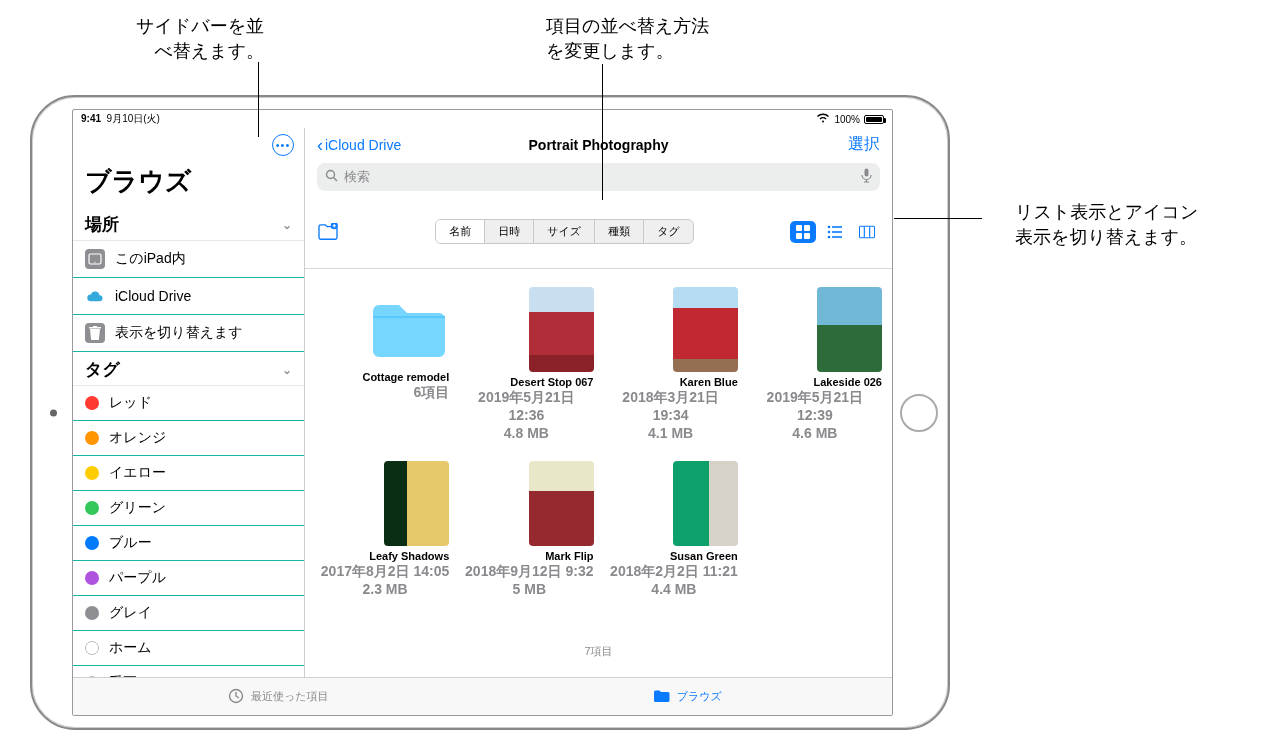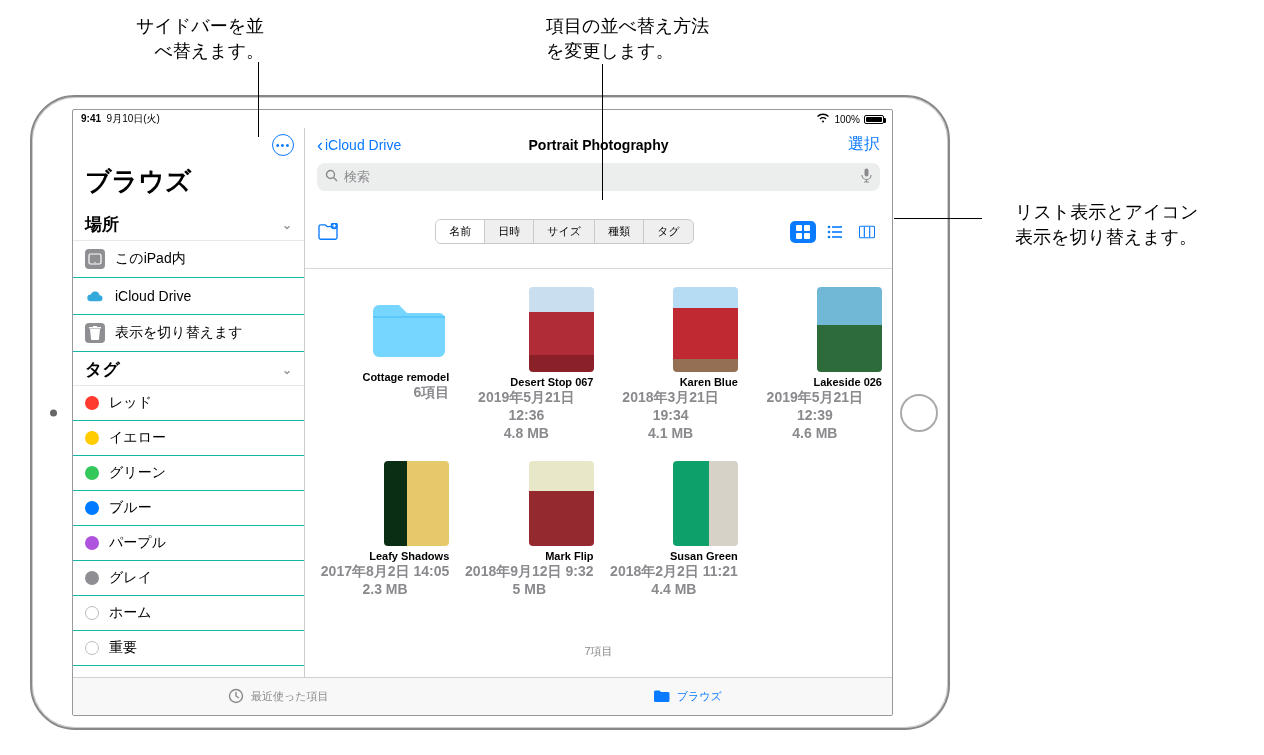--- a/index.html
+++ b/index.html
@@ -396,20 +396,24 @@
         </div>
 
         <div class="section-header">
           <span>タグ</span>
           <span class="chev-down">⌄</span>
         </div>
         <div class="sidebar-list" id="tags-list">
             <div class="row">
               <span class="tag-dot" style="background:#ff3b30"></span>
               <span>レッド</span>
+            </div>
+            <div class="row">
+              <span class="tag-dot" style="background:#ff9500"></span>
+              <span>オレンジ</span>
             </div>
             <div class="row">
               <span class="tag-dot" style="background:#ffcc00"></span>
               <span>イエロー</span>
             </div>
             <div class="row">
               <span class="tag-dot" style="background:#34c759"></span>
               <span>グリーン</span>
             </div>
             <div class="row">

